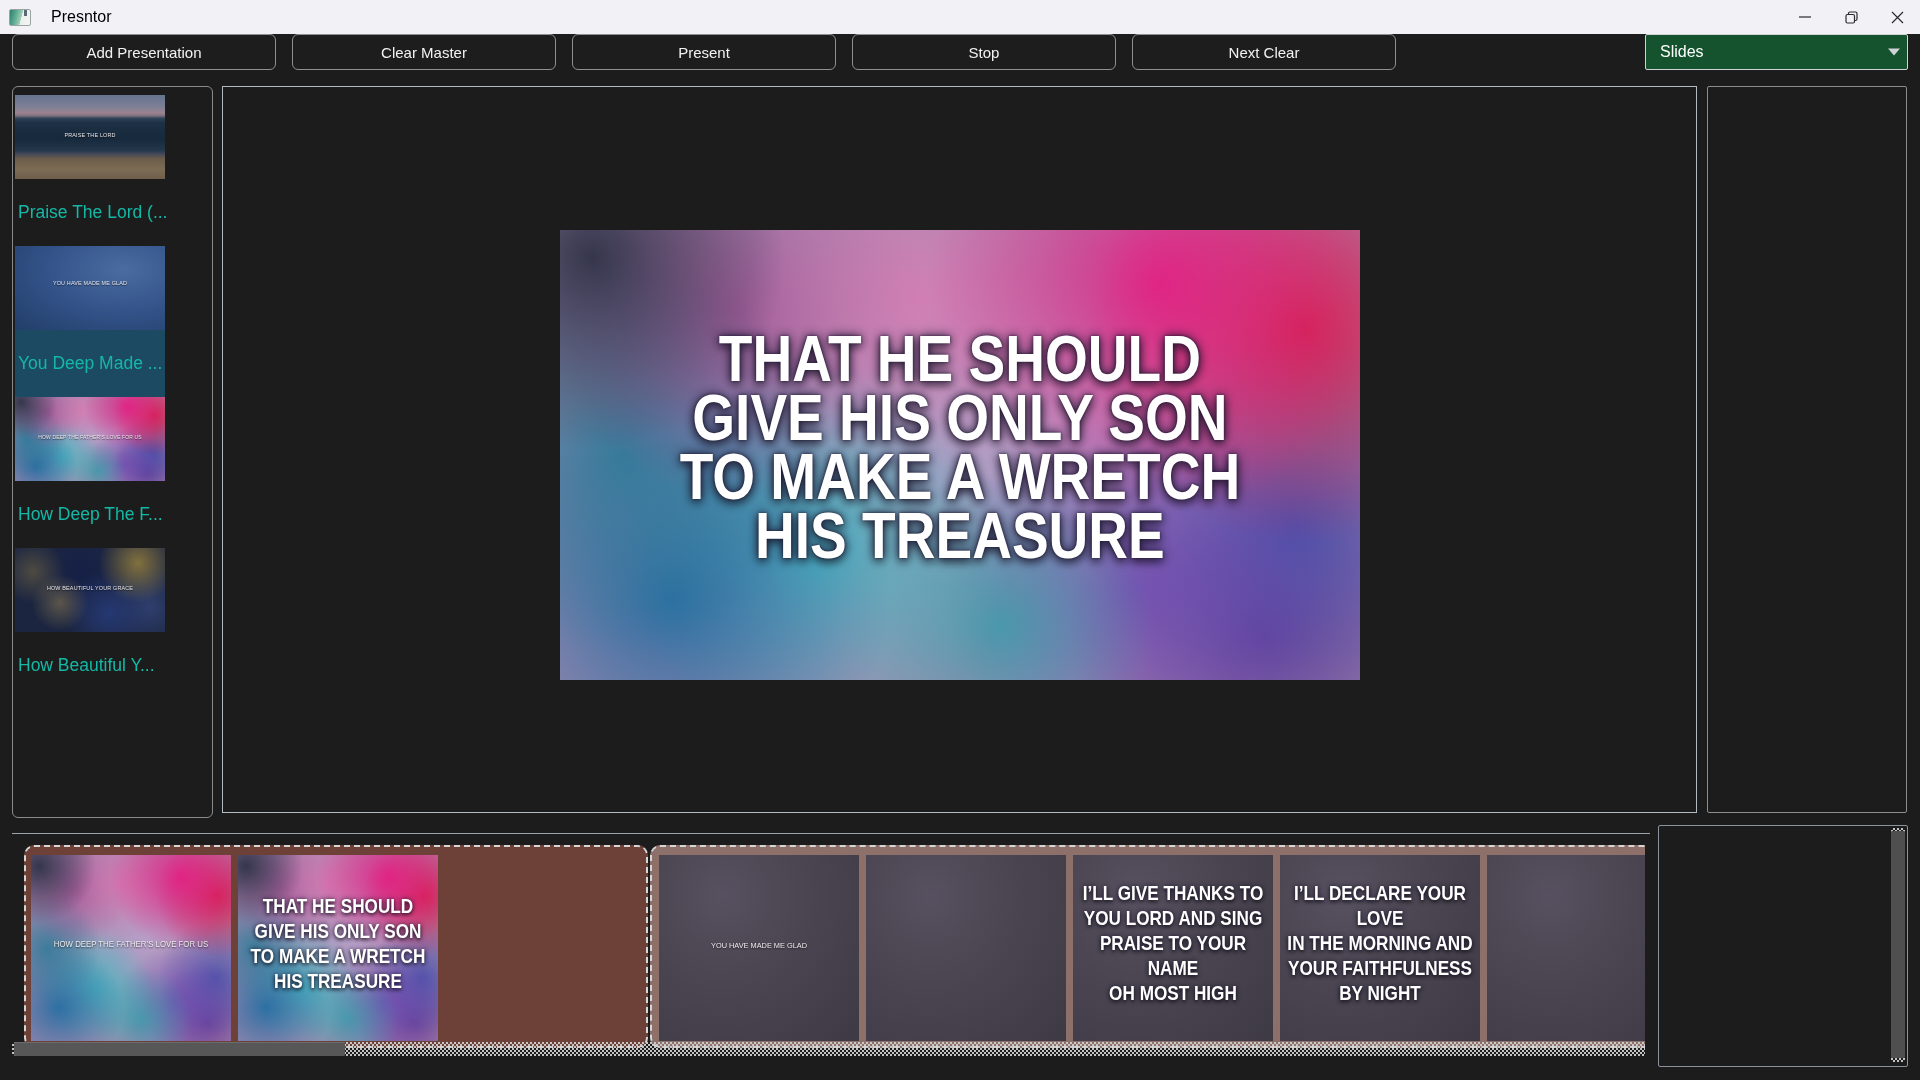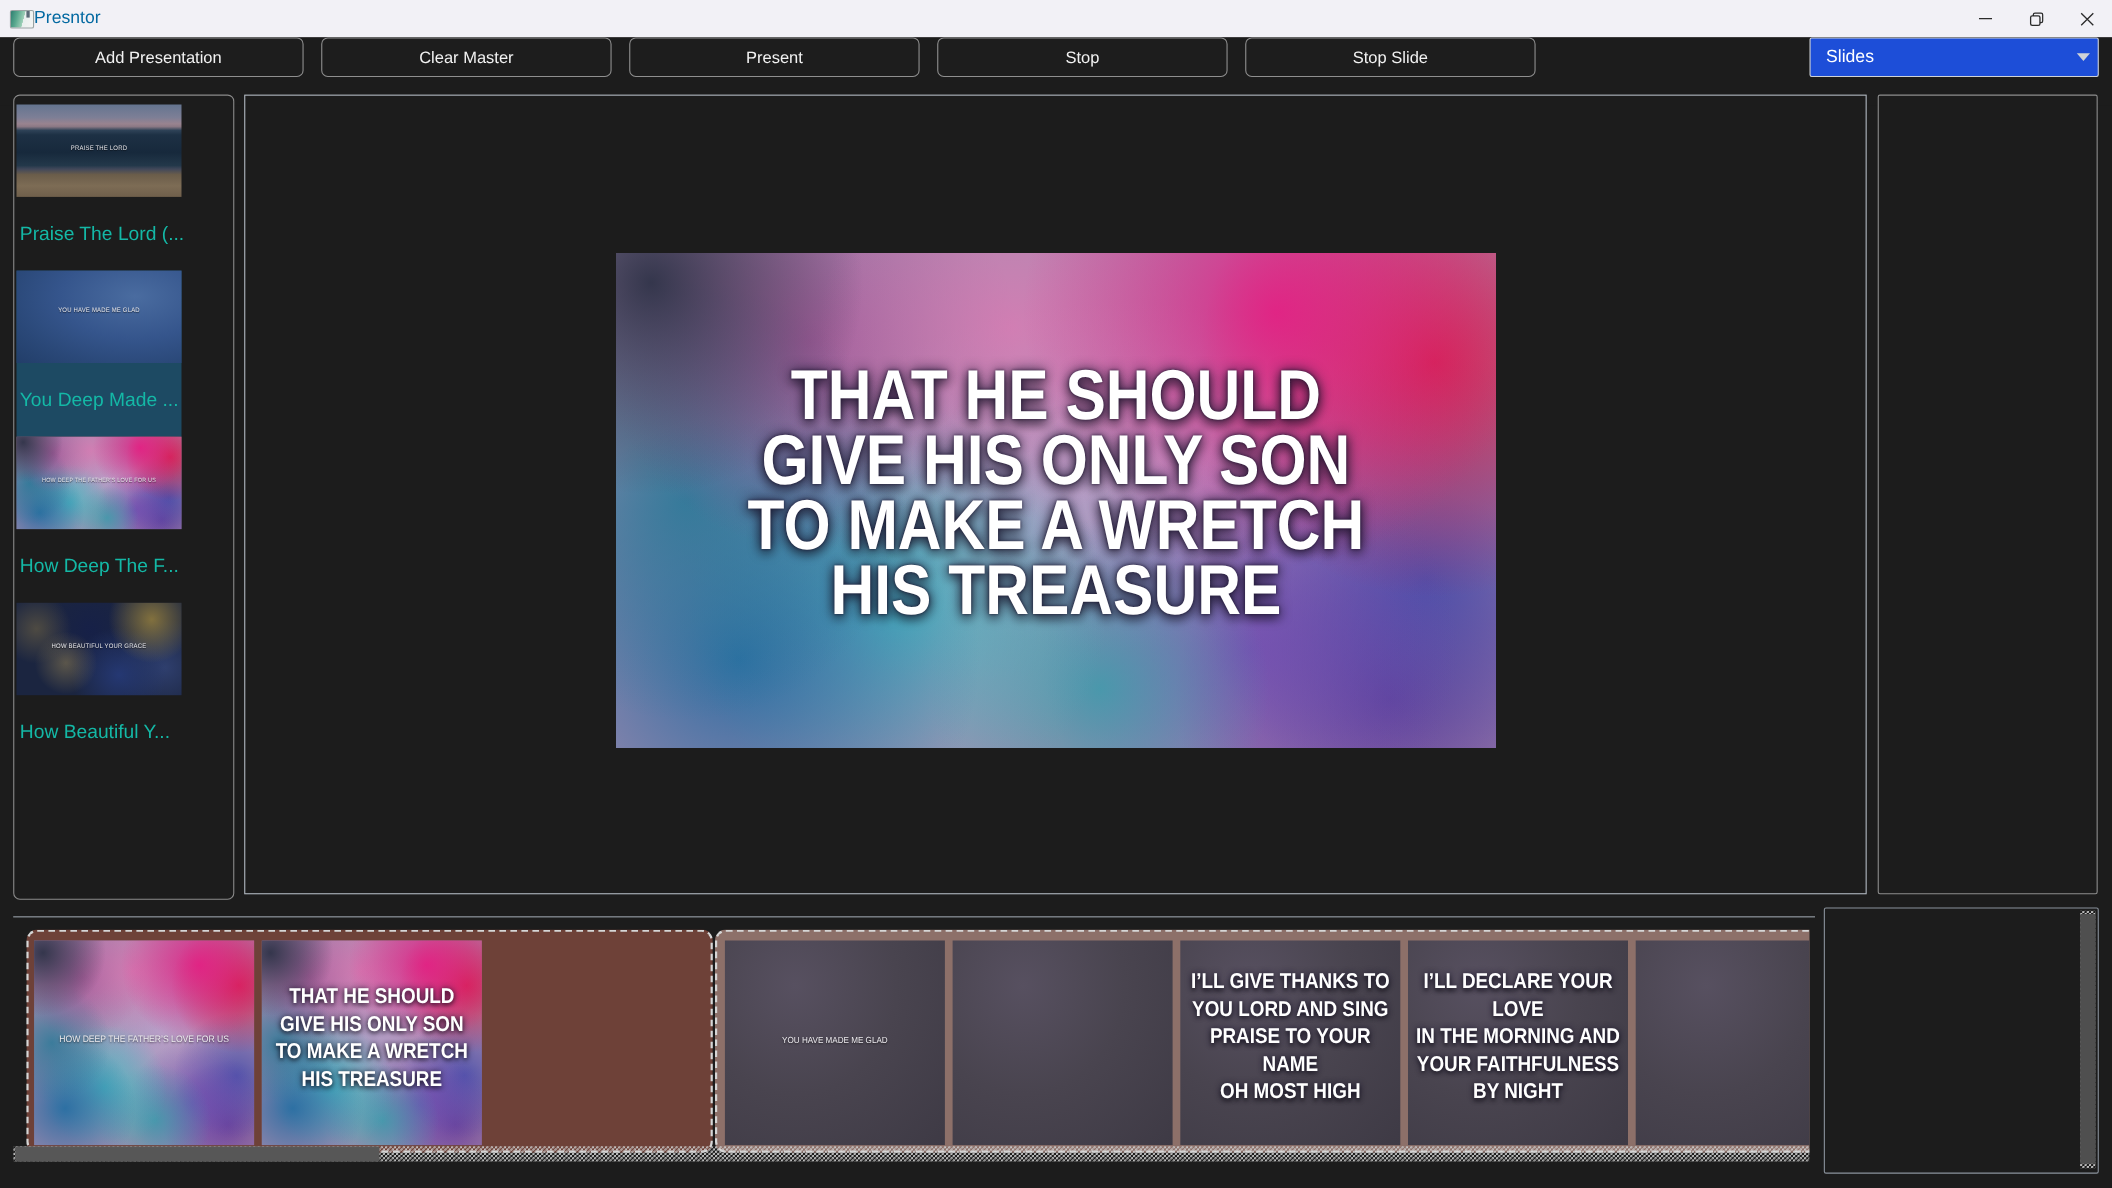--- a/index.html
+++ b/index.html
@@ -6,32 +6,32 @@
   html,body { width:1920px; height:1080px; overflow:hidden; }
   body { background:#1c1c1c; font-family:"Liberation Sans", sans-serif; position:relative; }
 
   
   #titlebar { position:absolute; left:0; top:0; width:1920px; height:34px; background:#f2f1f6;
     display:flex; align-items:center; }
   #app-icon { width:22px; height:17px; margin-left:9px; border:1px solid #9aa3a3; border-radius:2px;
     background:linear-gradient(105deg,#2e7f71 0%,#5aa98f 28%,#9fd0b8 55%,#e9efee 56%,#f4f5f4 100%);
     position:relative; }
   #app-icon::after { content:""; position:absolute; right:3px; top:0; width:3px; height:6px; background:#5b6a77; }
-  #title-text { margin-left:0; font-size:16px; color:#0369a1; }
+  #title-text { margin-left:20px; font-size:16px; color:#000000; }
   #win-controls { margin-left:auto; display:flex; height:100%; }
   .win-btn { width:46px; height:100%; display:flex; align-items:center; justify-content:center; cursor:default; }
   .win-btn svg { display:block; }
 
   
   #toolbar { position:absolute; left:0; top:34px; width:1920px; height:62px; background:#1c1c1c;
     display:flex; align-items:flex-start; padding:0 12px; gap:16px; }
   .tb-btn { width:264px; height:36px; flex:none; background:#1d1d1d; border:1px solid #8f8f8f;
     border-radius:6px; color:#f2f2f2; font-size:15px; display:flex; align-items:center; justify-content:center;
     cursor:default; }
-  #slides-dropdown { margin-left:auto; width:263px; height:36px; flex:none; background:#1d4ed8;
+  #slides-dropdown { margin-left:auto; width:263px; height:36px; flex:none; background:#14532d;
     border:1px solid #cfd3d7; border-radius:2px; display:flex; align-items:center; color:#fff;
     font-size:16px; padding-left:14px; position:relative; }
   #slides-caret { position:absolute; right:7px; top:50%; transform:translateY(-50%);
     width:0; height:0; border-left:6px solid transparent; border-right:6px solid transparent;
     border-top:7px solid #cfd3d7; }
 
   
   .panel { position:absolute; background:#1c1c1c; }
   #sidebar { left:12px; top:86px; width:201px; height:732px; border:1px solid #8a8a8a; border-radius:6px;
     padding-top:8px; overflow:hidden; }
@@ -141,21 +141,21 @@
       </span>
     </div>
   </div>
 </div>
 
 <div id="toolbar">
   <button class="tb-btn">Add Presentation</button>
   <button class="tb-btn">Clear Master</button>
   <button class="tb-btn">Present</button>
   <button class="tb-btn">Stop</button>
-  <button class="tb-btn">Stop Slide</button>
+  <button class="tb-btn">Next Clear</button>
   <div id="slides-dropdown">
     <span>Slides</span>
     <span id="slides-caret"></span>
   </div>
 </div>
 
 <div id="sidebar" class="panel">
   <div class="ps-item">
     <div class="ps-thumb art-ocean">
       <div class="ps-caption">PRAISE THE LORD</div>

